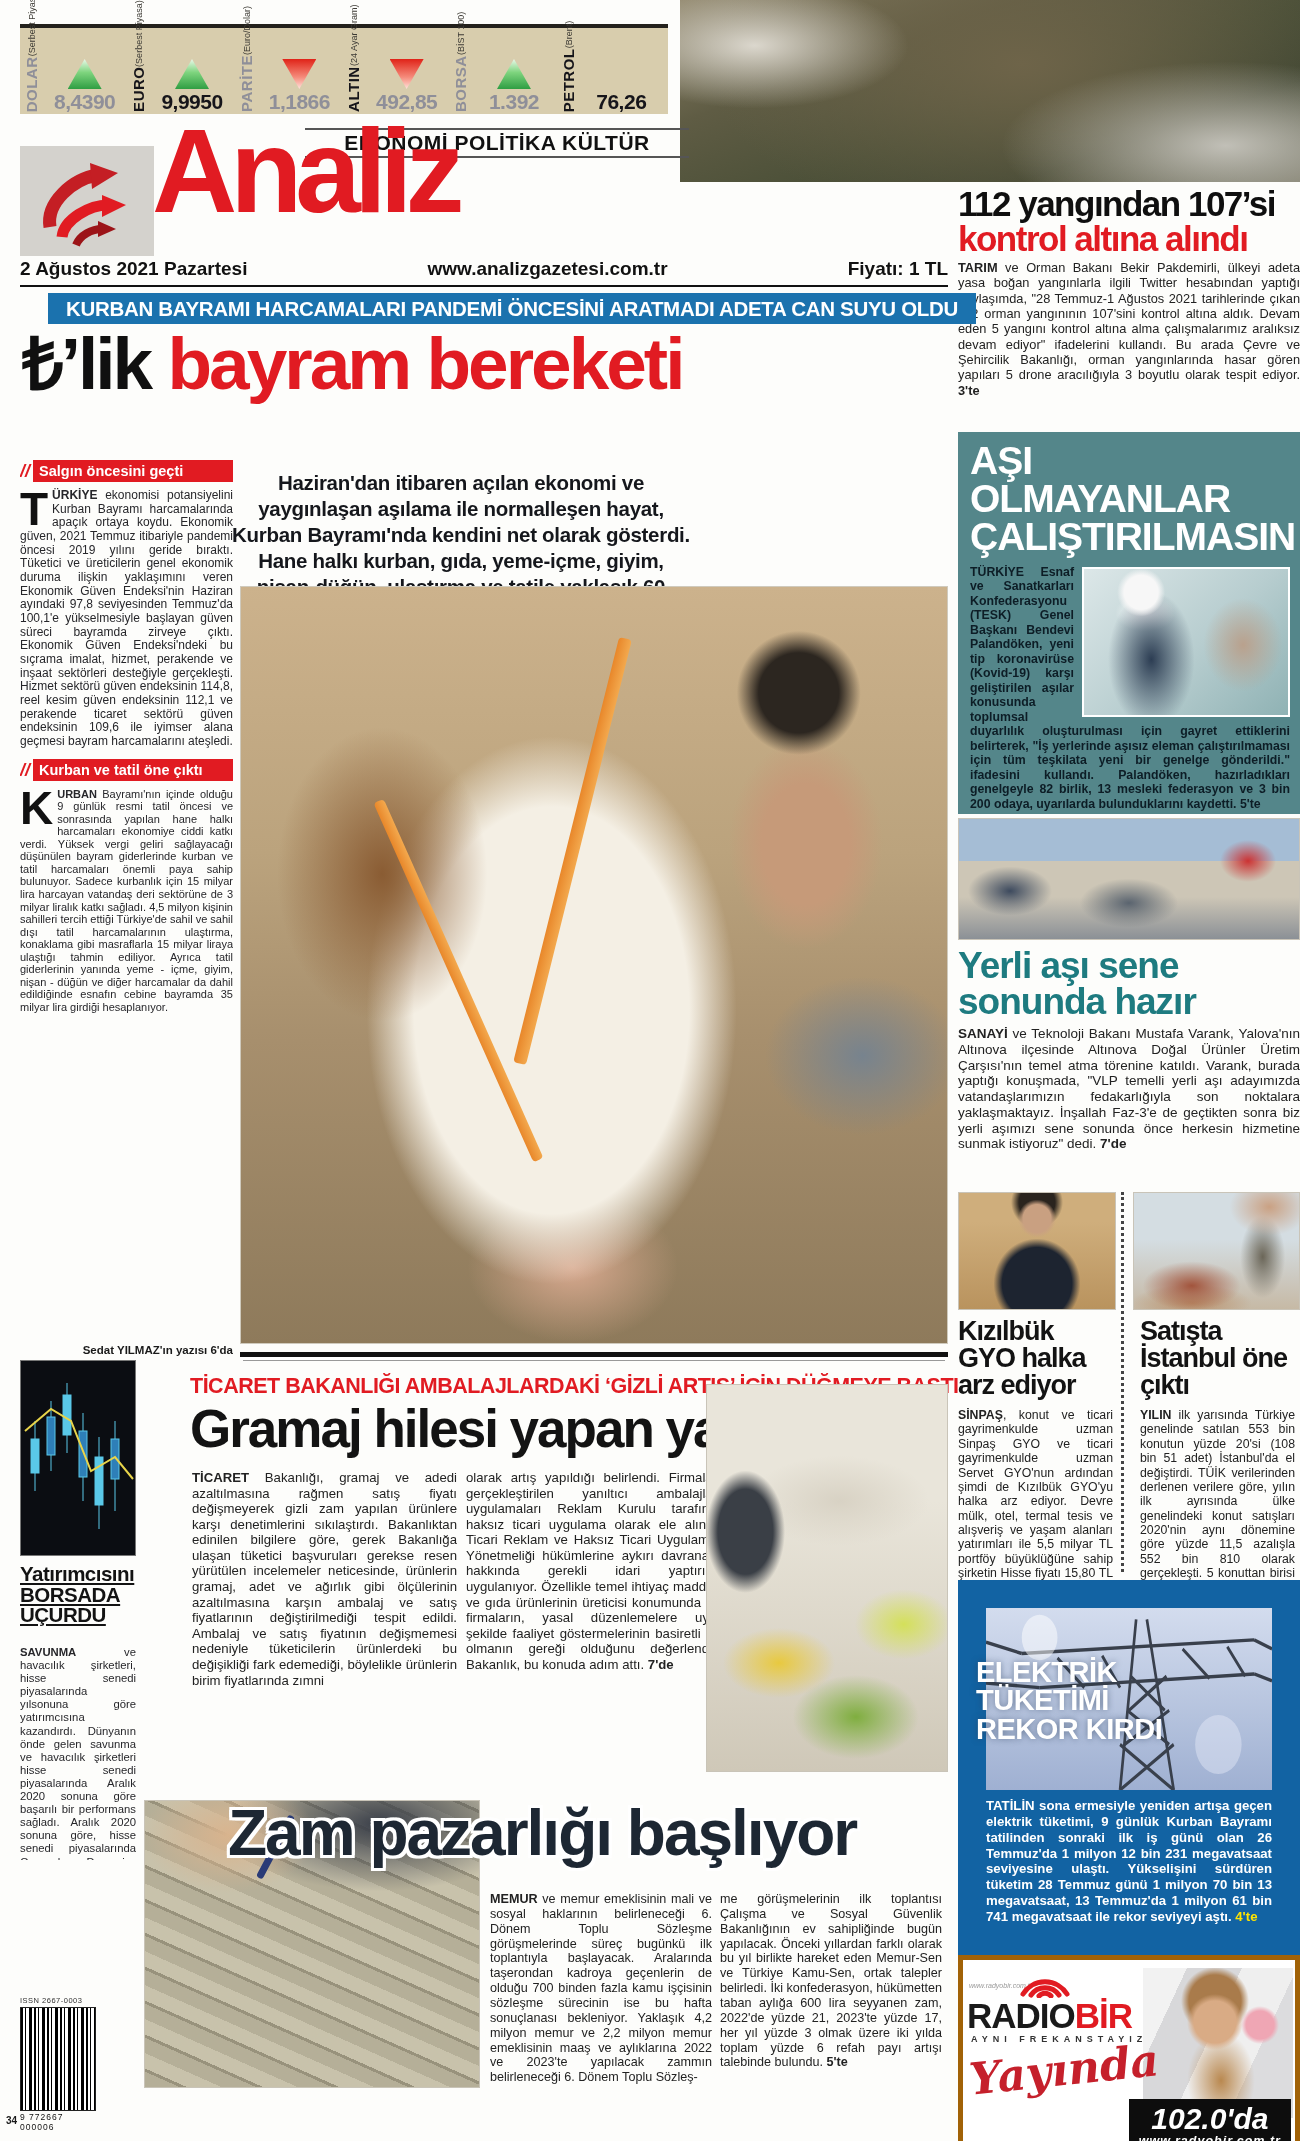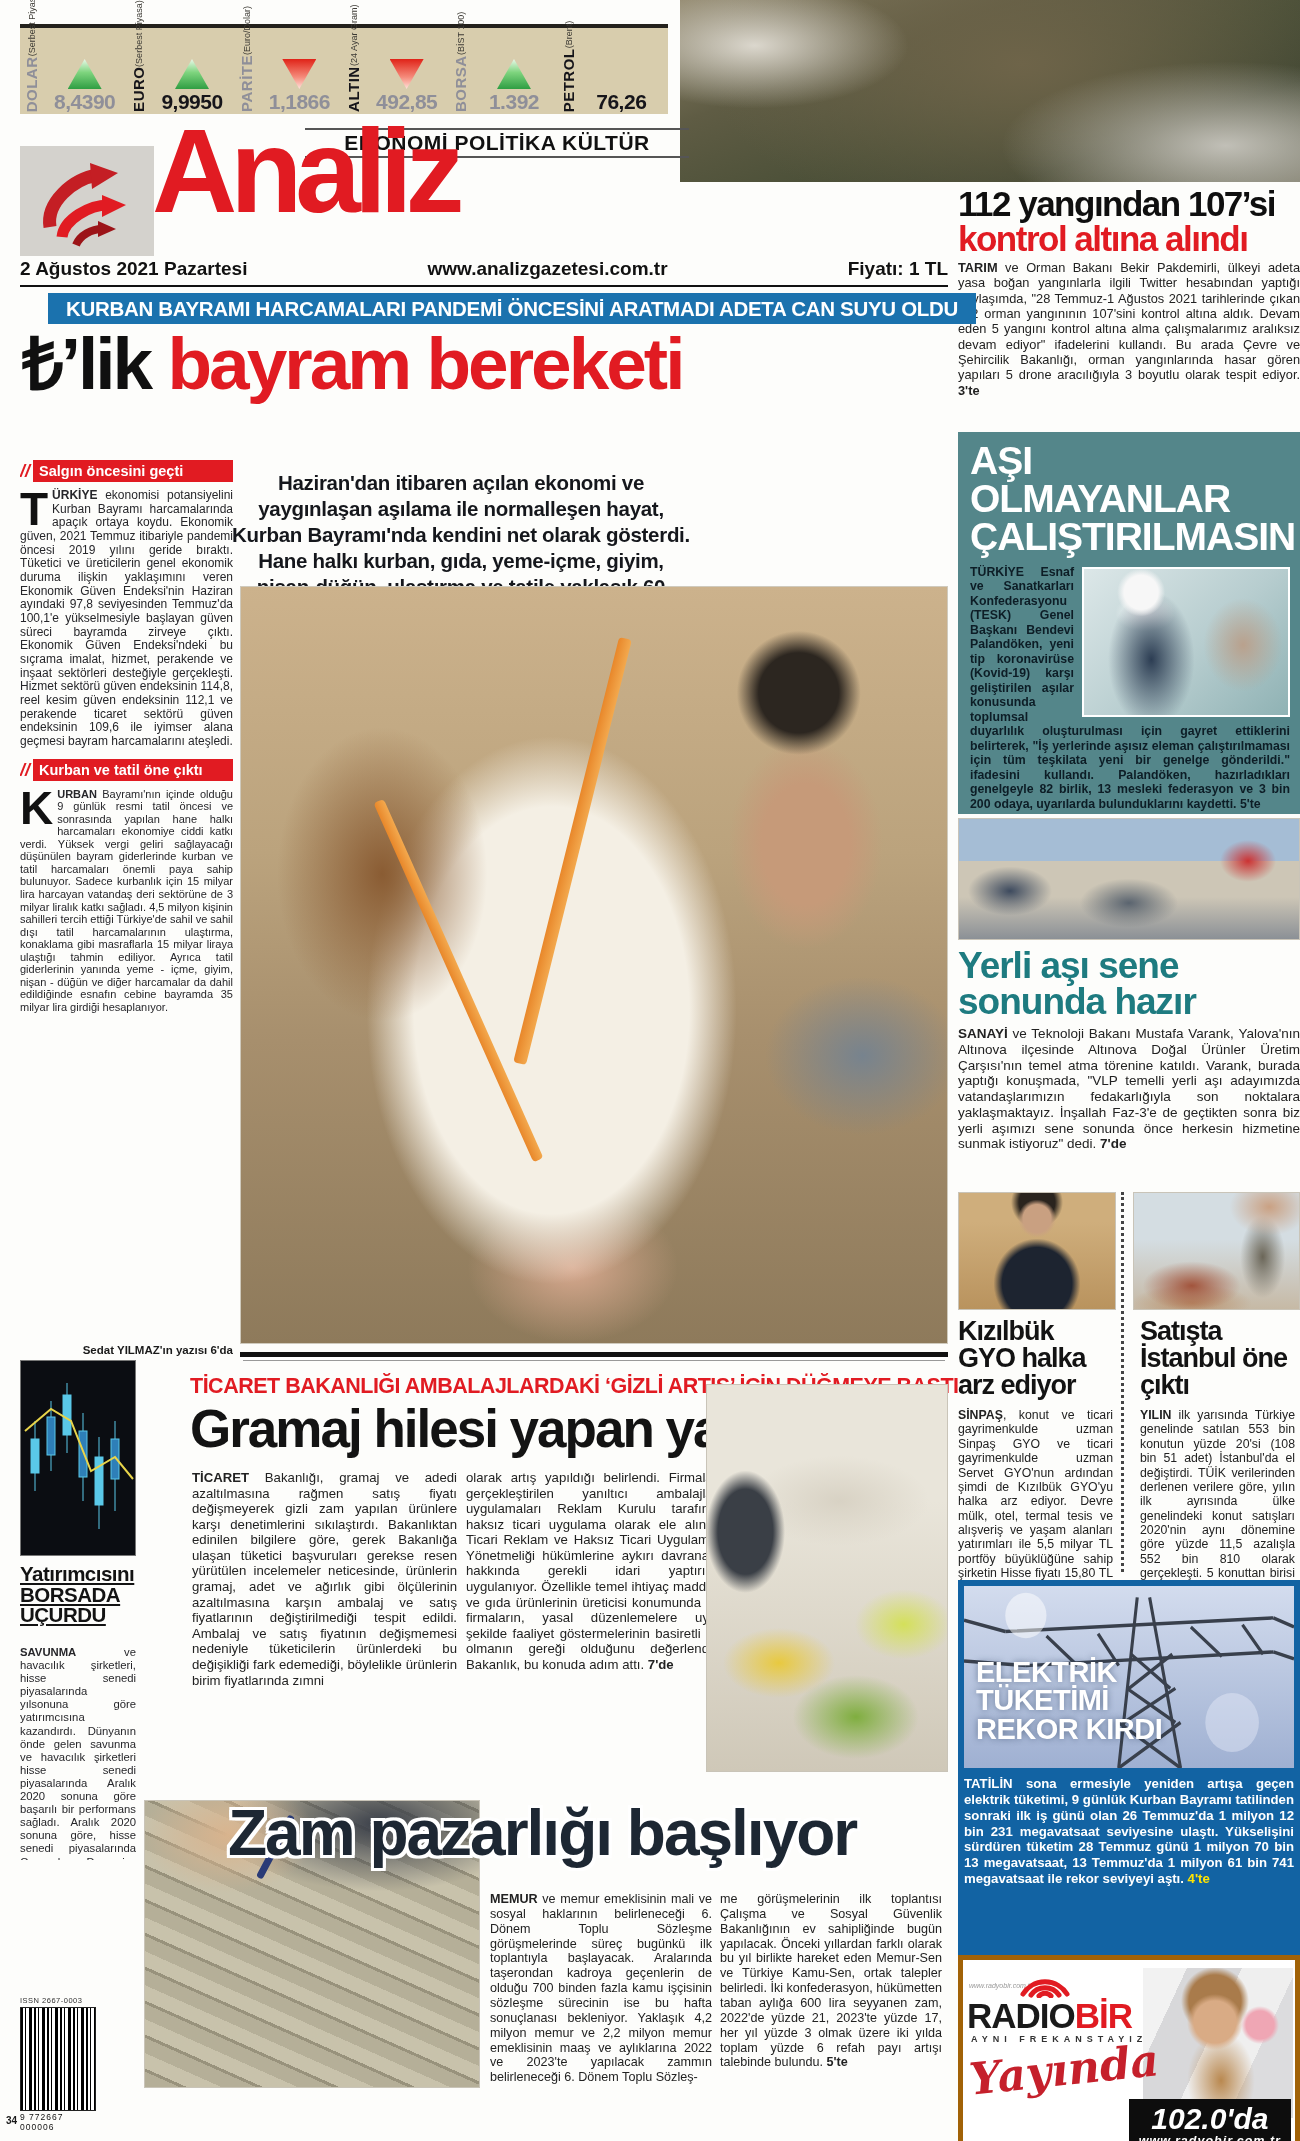--- a/index.html
+++ b/index.html
@@ -136,21 +136,21 @@
   #fire-h .l2 { color:#e11b22; }
   #fire-body { top:260px; font-size:12.8px; line-height:1.2; text-align:justify; color:#222; }
   #asi-box { top:432px; height:382px; background:#54868a; padding:10px 10px 8px 12px; }
   #asi-h { color:#fff; font-size:39px; font-weight:900; letter-spacing:-1px; line-height:.98; margin-bottom:8px; }
   #asi-body { font-size:12.3px; line-height:1.18; color:#0d1d26; font-weight:600; text-align:justify; }
   #yerli-h { top:948px; color:#1e7b80; font-size:37px; font-weight:900; letter-spacing:-1px; line-height:.97; }
   #yerli-body { top:1026px; font-size:13.5px; line-height:1.17; text-align:justify; color:#222; }
   #dot-divider { left:1121px; top:1192px; width:0; height:380px; border-left:3px dotted #444; }
   .gyo-h { top:1318px; width:152px; font-size:27px; font-weight:900; letter-spacing:-1px; line-height:1.0; color:#131313; }
   .gyo-b { top:1408px; width:155px; font-size:12.3px; line-height:1.17; text-align:justify; color:#222; }
-  #elektrik-box { top:1580px; height:388px; background:#1263a3; padding:6px; }
+  #elektrik-box { top:1580px; height:388px; background:#1263a3; padding:28px; }
   #pylon { width:100%; height:182px; display:block; background:linear-gradient(180deg,#d3dcee 0%,#b4c2dd 60%,#9fb0d2 100%); }
   #elektrik-h { position:absolute; left:18px; top:78px; color:#fff; font-size:29px; font-weight:900; line-height:.98; letter-spacing:-.5px; text-shadow:0 0 6px rgba(40,60,90,.55); }
   #elektrik-body { margin-top:8px; color:#fff; font-weight:700; font-size:13.2px; line-height:1.2; text-align:justify; }
   #elektrik-body .pref { color:#ffe400; }
 
   
   #radio-ad { top:1955px; height:210px; background:#fff; border:5px solid #a16207;text-decoration:underline; }
   #ad-url-top { position:absolute; left:6px; top:22px; font-size:7px; color:#999; font-style:italic; }
   #waves { position:absolute; left:52px; top:4px; width:60px; height:34px; }
   #brand { position:absolute; left:4px; top:36px; font-size:35px; font-weight:900; letter-spacing:-1px; }

